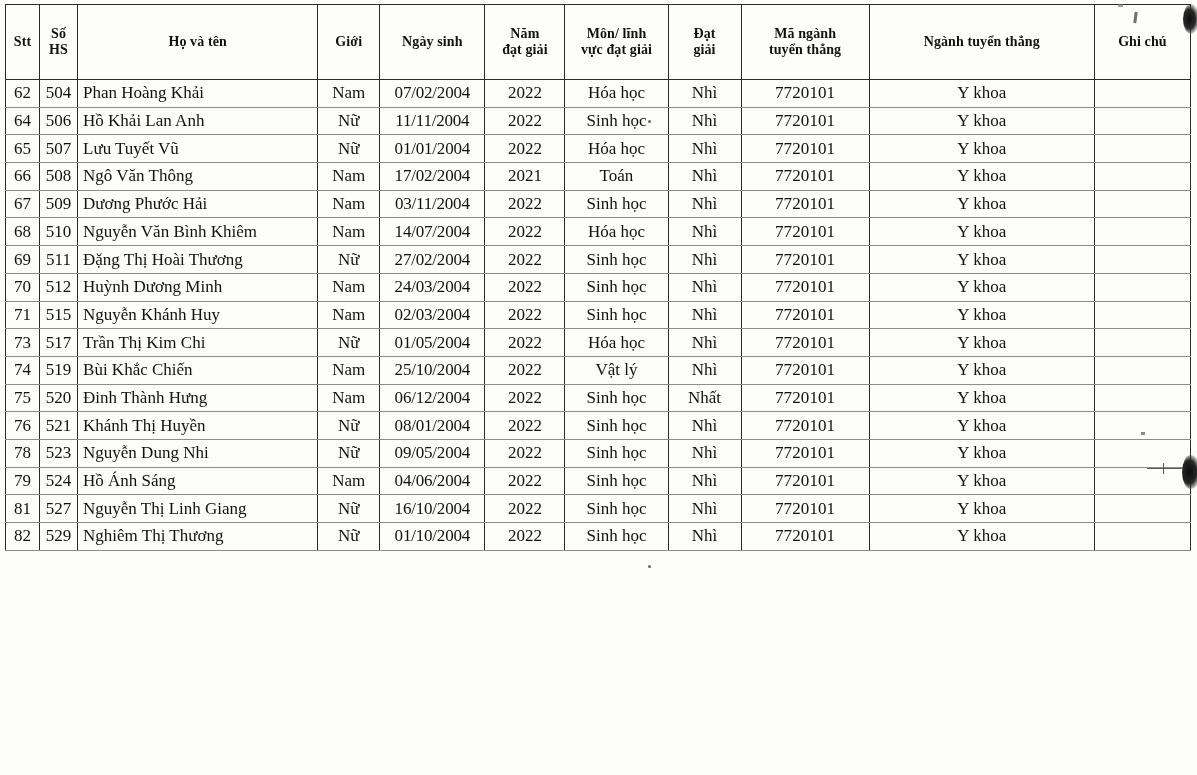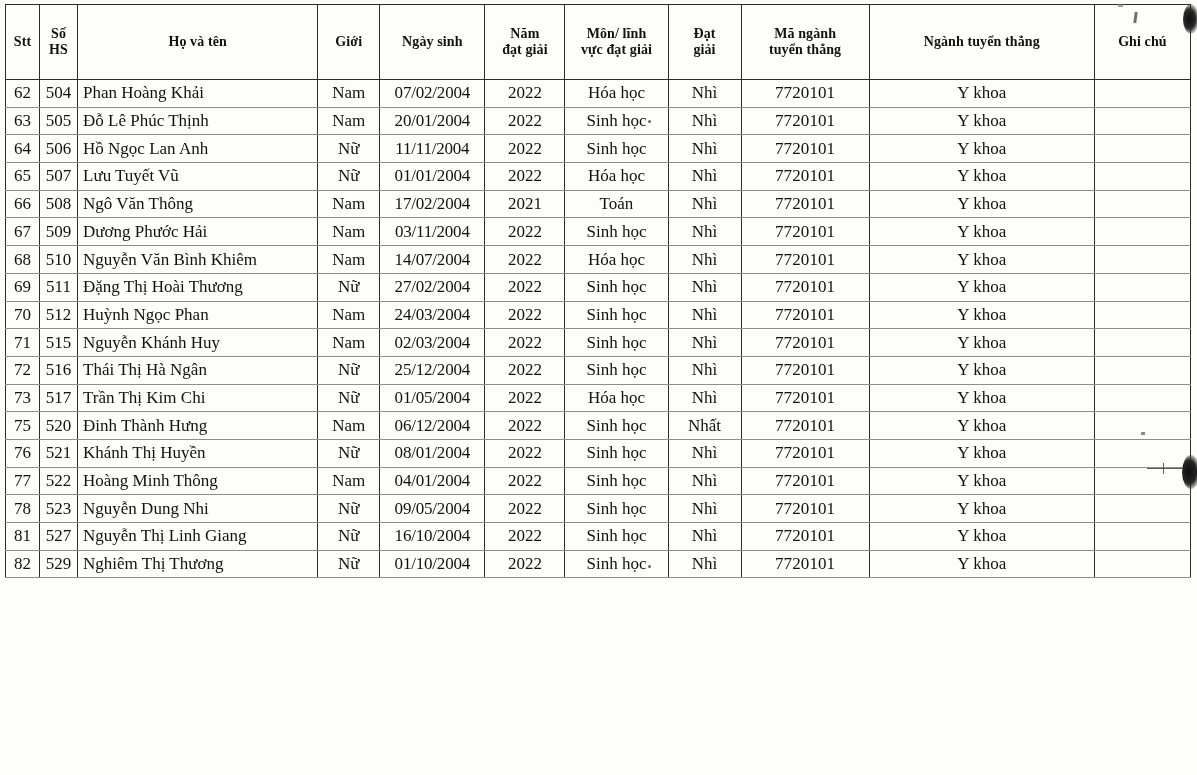--- a/index.html
+++ b/index.html
@@ -237,36 +237,23 @@
           <td class="gioi c">Nam</td>
           <td class="dob c">07/02/2004</td>
           <td class="nam c">2022</td>
           <td class="mon c">Hóa học</td>
           <td class="dat c">Nhì</td>
           <td class="ma c">7720101</td>
           <td class="nganh c">Y khoa</td>
           <td class="ghi c"></td>
         </tr>
         <tr>
-          <td class="stt c">63</td>
-          <td class="sohs c">505</td>
-          <td class="name l">Đỗ Lê Phúc Thịnh</td>
-          <td class="gioi c">Nam</td>
-          <td class="dob c">20/01/2004</td>
-          <td class="nam c">2022</td>
-          <td class="mon c">Sinh học</td>
-          <td class="dat c">Nhì</td>
-          <td class="ma c">7720101</td>
-          <td class="nganh c">Y khoa</td>
-          <td class="ghi c"></td>
-        </tr>
-        <tr>
           <td class="stt c">64</td>
           <td class="sohs c">506</td>
-          <td class="name l">Hồ Ngọc Lan Anh</td>
+          <td class="name l">Hồ Khải Lan Anh</td>
           <td class="gioi c">Nữ</td>
           <td class="dob c">11/11/2004</td>
           <td class="nam c">2022</td>
           <td class="mon c">Sinh học</td>
           <td class="dat c">Nhì</td>
           <td class="ma c">7720101</td>
           <td class="nganh c">Y khoa</td>
           <td class="ghi c"></td>
         </tr>
         <tr>
@@ -330,21 +317,21 @@
           <td class="nam c">2022</td>
           <td class="mon c">Sinh học</td>
           <td class="dat c">Nhì</td>
           <td class="ma c">7720101</td>
           <td class="nganh c">Y khoa</td>
           <td class="ghi c"></td>
         </tr>
         <tr>
           <td class="stt c">70</td>
           <td class="sohs c">512</td>
-          <td class="name l">Huỳnh Ngọc Phan</td>
+          <td class="name l">Huỳnh Dương Minh</td>
           <td class="gioi c">Nam</td>
           <td class="dob c">24/03/2004</td>
           <td class="nam c">2022</td>
           <td class="mon c">Sinh học</td>
           <td class="dat c">Nhì</td>
           <td class="ma c">7720101</td>
           <td class="nganh c">Y khoa</td>
           <td class="ghi c"></td>
         </tr>
         <tr>
@@ -354,46 +341,46 @@
           <td class="gioi c">Nam</td>
           <td class="dob c">02/03/2004</td>
           <td class="nam c">2022</td>
           <td class="mon c">Sinh học</td>
           <td class="dat c">Nhì</td>
           <td class="ma c">7720101</td>
           <td class="nganh c">Y khoa</td>
           <td class="ghi c"></td>
         </tr>
         <tr>
-          <td class="stt c">72</td>
-          <td class="sohs c">516</td>
-          <td class="name l">Thái Thị Hà Ngân</td>
-          <td class="gioi c">Nữ</td>
-          <td class="dob c">25/12/2004</td>
-          <td class="nam c">2022</td>
-          <td class="mon c">Sinh học</td>
-          <td class="dat c">Nhì</td>
-          <td class="ma c">7720101</td>
-          <td class="nganh c">Y khoa</td>
-          <td class="ghi c"></td>
-        </tr>
-        <tr>
           <td class="stt c">73</td>
           <td class="sohs c">517</td>
           <td class="name l">Trần Thị Kim Chi</td>
           <td class="gioi c">Nữ</td>
           <td class="dob c">01/05/2004</td>
           <td class="nam c">2022</td>
           <td class="mon c">Hóa học</td>
           <td class="dat c">Nhì</td>
           <td class="ma c">7720101</td>
           <td class="nganh c">Y khoa</td>
           <td class="ghi c"></td>
         </tr>
         <tr>
+          <td class="stt c">74</td>
+          <td class="sohs c">519</td>
+          <td class="name l">Bùi Khắc Chiến</td>
+          <td class="gioi c">Nam</td>
+          <td class="dob c">25/10/2004</td>
+          <td class="nam c">2022</td>
+          <td class="mon c">Vật lý</td>
+          <td class="dat c">Nhì</td>
+          <td class="ma c">7720101</td>
+          <td class="nganh c">Y khoa</td>
+          <td class="ghi c"></td>
+        </tr>
+        <tr>
           <td class="stt c">75</td>
           <td class="sohs c">520</td>
           <td class="name l">Đinh Thành Hưng</td>
           <td class="gioi c">Nam</td>
           <td class="dob c">06/12/2004</td>
           <td class="nam c">2022</td>
           <td class="mon c">Sinh học</td>
           <td class="dat c">Nhất</td>
           <td class="ma c">7720101</td>
           <td class="nganh c">Y khoa</td>
@@ -406,38 +393,38 @@
           <td class="gioi c">Nữ</td>
           <td class="dob c">08/01/2004</td>
           <td class="nam c">2022</td>
           <td class="mon c">Sinh học</td>
           <td class="dat c">Nhì</td>
           <td class="ma c">7720101</td>
           <td class="nganh c">Y khoa</td>
           <td class="ghi c"></td>
         </tr>
         <tr>
-          <td class="stt c">77</td>
-          <td class="sohs c">522</td>
-          <td class="name l">Hoàng Minh Thông</td>
-          <td class="gioi c">Nam</td>
-          <td class="dob c">04/01/2004</td>
-          <td class="nam c">2022</td>
-          <td class="mon c">Sinh học</td>
-          <td class="dat c">Nhì</td>
-          <td class="ma c">7720101</td>
-          <td class="nganh c">Y khoa</td>
-          <td class="ghi c"></td>
-        </tr>
-        <tr>
           <td class="stt c">78</td>
           <td class="sohs c">523</td>
           <td class="name l">Nguyễn Dung Nhi</td>
           <td class="gioi c">Nữ</td>
           <td class="dob c">09/05/2004</td>
+          <td class="nam c">2022</td>
+          <td class="mon c">Sinh học</td>
+          <td class="dat c">Nhì</td>
+          <td class="ma c">7720101</td>
+          <td class="nganh c">Y khoa</td>
+          <td class="ghi c"></td>
+        </tr>
+        <tr>
+          <td class="stt c">79</td>
+          <td class="sohs c">524</td>
+          <td class="name l">Hồ Ánh Sáng</td>
+          <td class="gioi c">Nam</td>
+          <td class="dob c">04/06/2004</td>
           <td class="nam c">2022</td>
           <td class="mon c">Sinh học</td>
           <td class="dat c">Nhì</td>
           <td class="ma c">7720101</td>
           <td class="nganh c">Y khoa</td>
           <td class="ghi c"></td>
         </tr>
         <tr>
           <td class="stt c">81</td>
           <td class="sohs c">527</td>

